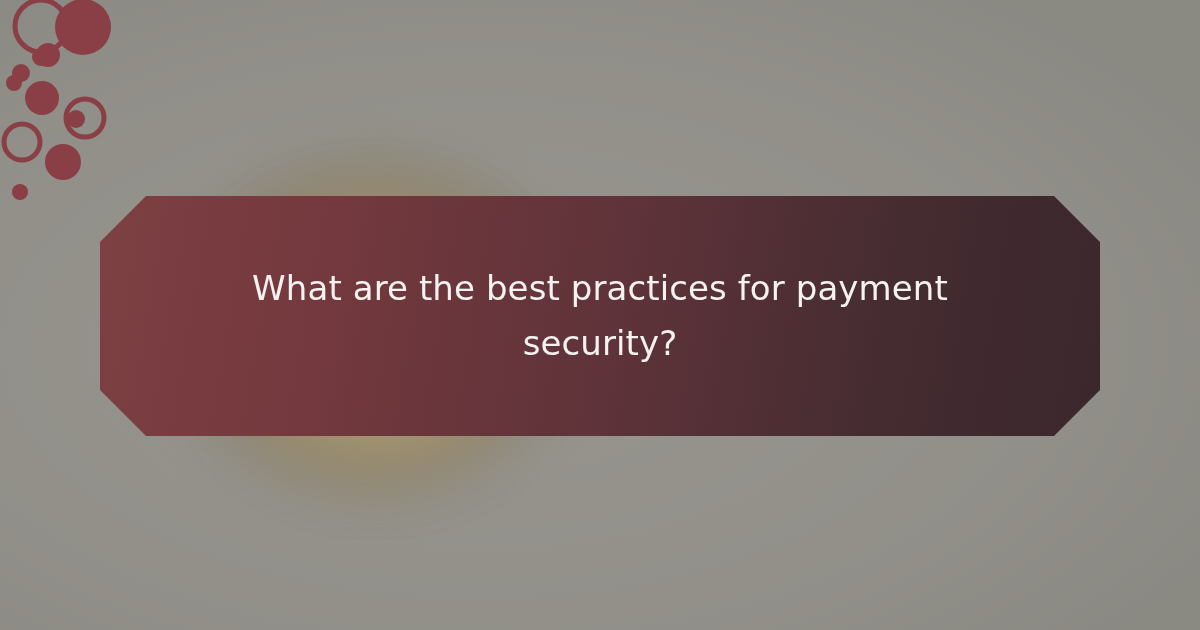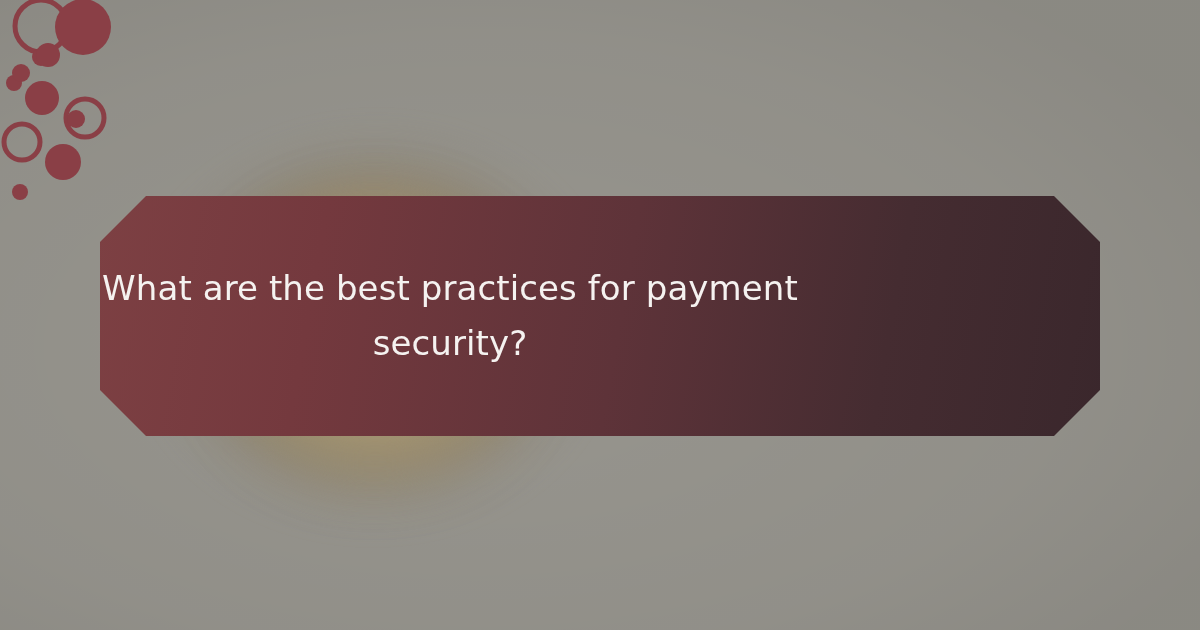--- a/index.html
+++ b/index.html
@@ -76,21 +76,21 @@
       calc(100% - 46px) 0,
       100% 46px,
       100% calc(100% - 46px),
       calc(100% - 46px) 100%,
       46px 100%,
       0 calc(100% - 46px),
       0 46px
     );
     display: flex;
     align-items: center;
-    justify-content: flex-start;
+    justify-content: center;
   }
   .banner-text {
     width: 700px;
     text-align: center;
     color: #f5f2f0;
     font-size: 34px;
     font-weight: 400;
     line-height: 1.62;
     letter-spacing: 0.1px;
     font-family: "DejaVu Sans", "Liberation Sans", sans-serif;

